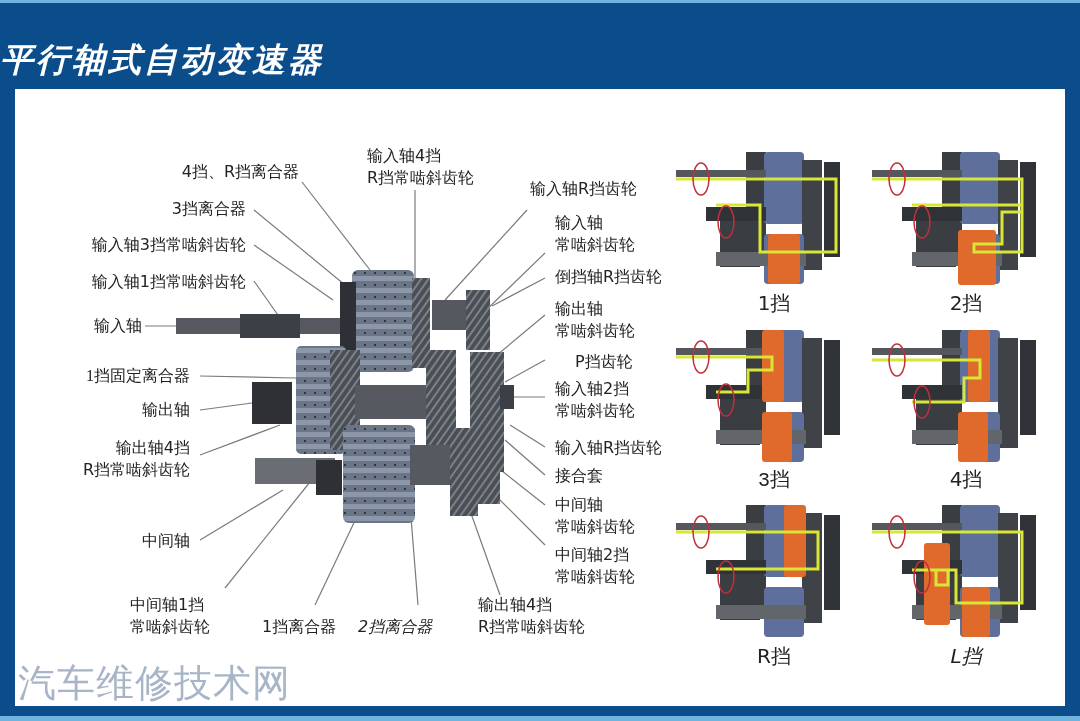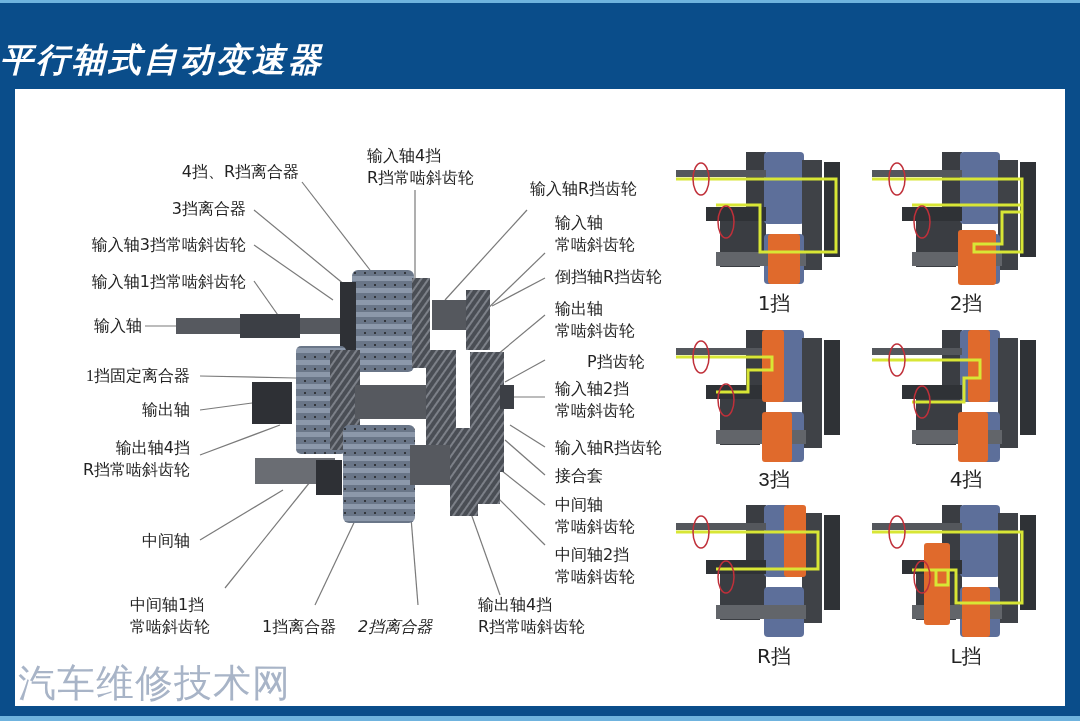--- a/index.html
+++ b/index.html
@@ -157,21 +157,21 @@
   <span class="l2">输入轴</span>
   <span class="l2">常啮斜齿轮</span>
 </div>
 <div class="label" style="left:555px; top:266px;">
   <span>倒挡轴R挡齿轮</span>
 </div>
 <div class="label" style="left:555px; top:298px;">
   <span class="l2">输出轴</span>
   <span class="l2">常啮斜齿轮</span>
 </div>
-<div class="label" style="left:587px; top:351px;">
+<div class="label" style="left:575px; top:351px;">
   <span>P挡齿轮</span>
 </div>
 <div class="label" style="left:555px; top:378px;">
   <span class="l2">输入轴2挡</span>
   <span class="l2">常啮斜齿轮</span>
 </div>
 <div class="label" style="left:555px; top:437px;">
   <span>输入轴R挡齿轮</span>
 </div>
 <div class="label" style="left:555px; top:465px;">
@@ -266,17 +266,17 @@
     <ellipse cx="25" cy="27" rx="8" ry="16" stroke="#c0303a" stroke-width="1.5" fill="none"></ellipse>
     <ellipse cx="50" cy="72" rx="8" ry="16" stroke="#c0303a" stroke-width="1.5" fill="none"></ellipse>
   </g>
 </svg>
 
 <div class="gear-caption" style="left:744px; top:290px;">1挡</div>
 <div class="gear-caption" style="left:936px; top:290px;">2挡</div>
 <div class="gear-caption" style="left:744px; top:466px;font-family:Liberation Mono, monospace;">3挡</div>
 <div class="gear-caption" style="left:936px; top:466px;">4挡</div>
 <div class="gear-caption" style="left:744px; top:643px;">R挡</div>
-<div class="gear-caption" style="left:936px; top:643px;">L挡</div>
+<div class="gear-caption" style="left:936px; top:643px;font-style:italic;">L挡</div>
 
 <div class="watermark">汽车维修技术网</div>
 <div class="watermark-url">www.qcwxjs.com</div>
 <div class="bottom-stripe"></div>
 
 </body></html>

